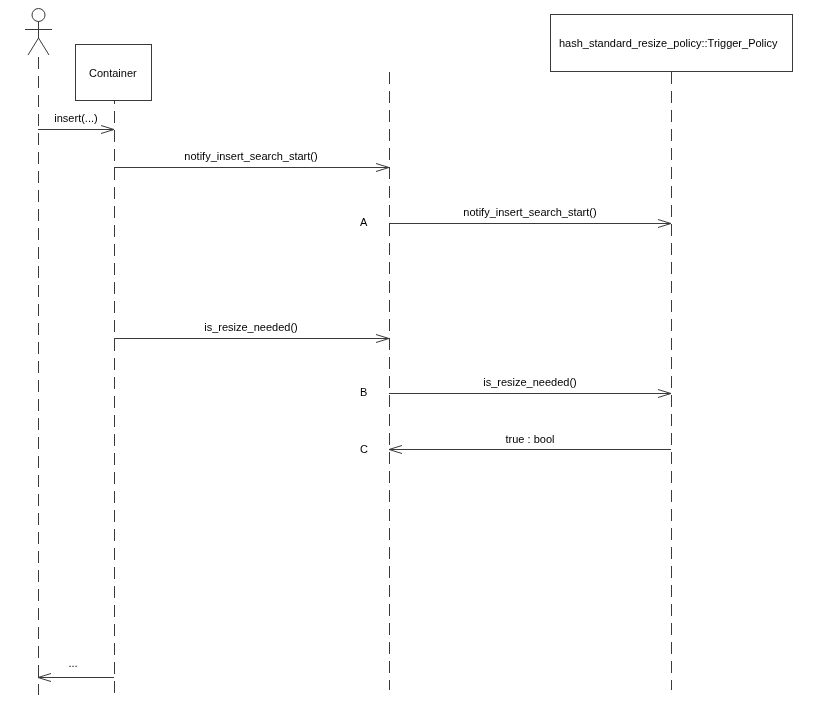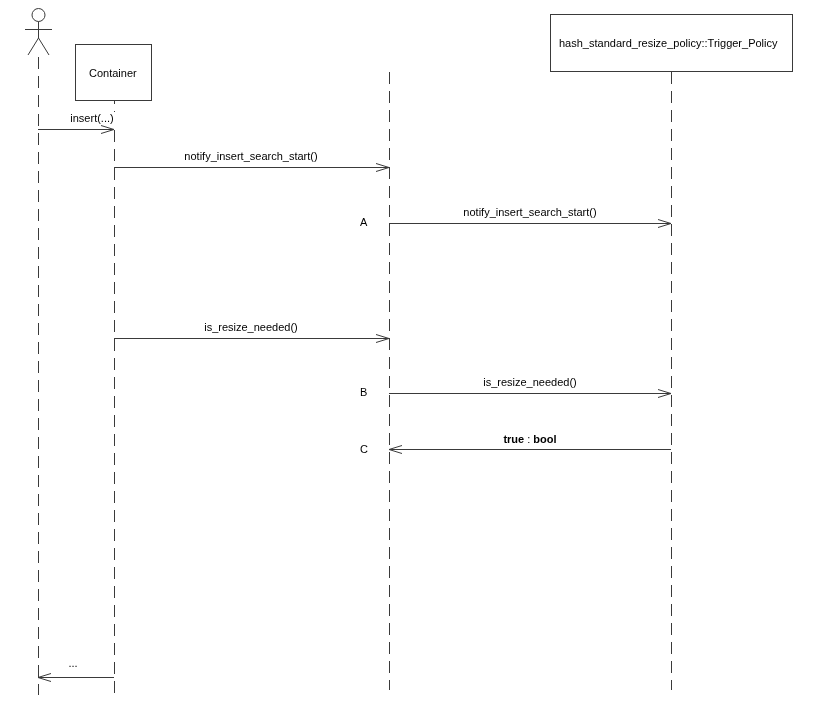--- a/index.html
+++ b/index.html
@@ -32,28 +32,28 @@
   .p3 { left: 550px; top: 14px; width: 243px; height: 58px; padding-left: 8px; }
   .msg-label {
     position: absolute;
     font-size: 11px;
     white-space: nowrap;
     transform: translateX(-50%);
     background: #ffffff;
     padding: 0 2px;
     line-height: 13px;
   }
-  .m0 { left: 92px;  top: 112px; }
+  .m0 { left: 76px;  top: 112px; }
   .m1 { left: 251px; top: 150px; }
   .m2 { left: 530px; top: 206px; }
   .m3 { left: 251px; top: 321px; }
   .m4 { left: 530px; top: 376px; }
   .m5 { left: 530px; top: 433px; }
   .m6 { left: 73px;  top: 657px; }
-  .bold { font-weight: bold; }
+  .bold { font-weight: normal; }
   .seq-letter {
     position: absolute;
     font-size: 11px;
     line-height: 13px;
   }
   .la { left: 360px; top: 216px; }
   .lb { left: 360px; top: 386px; }
   .lc { left: 360px; top: 443px; }
 </style>
 </head>

